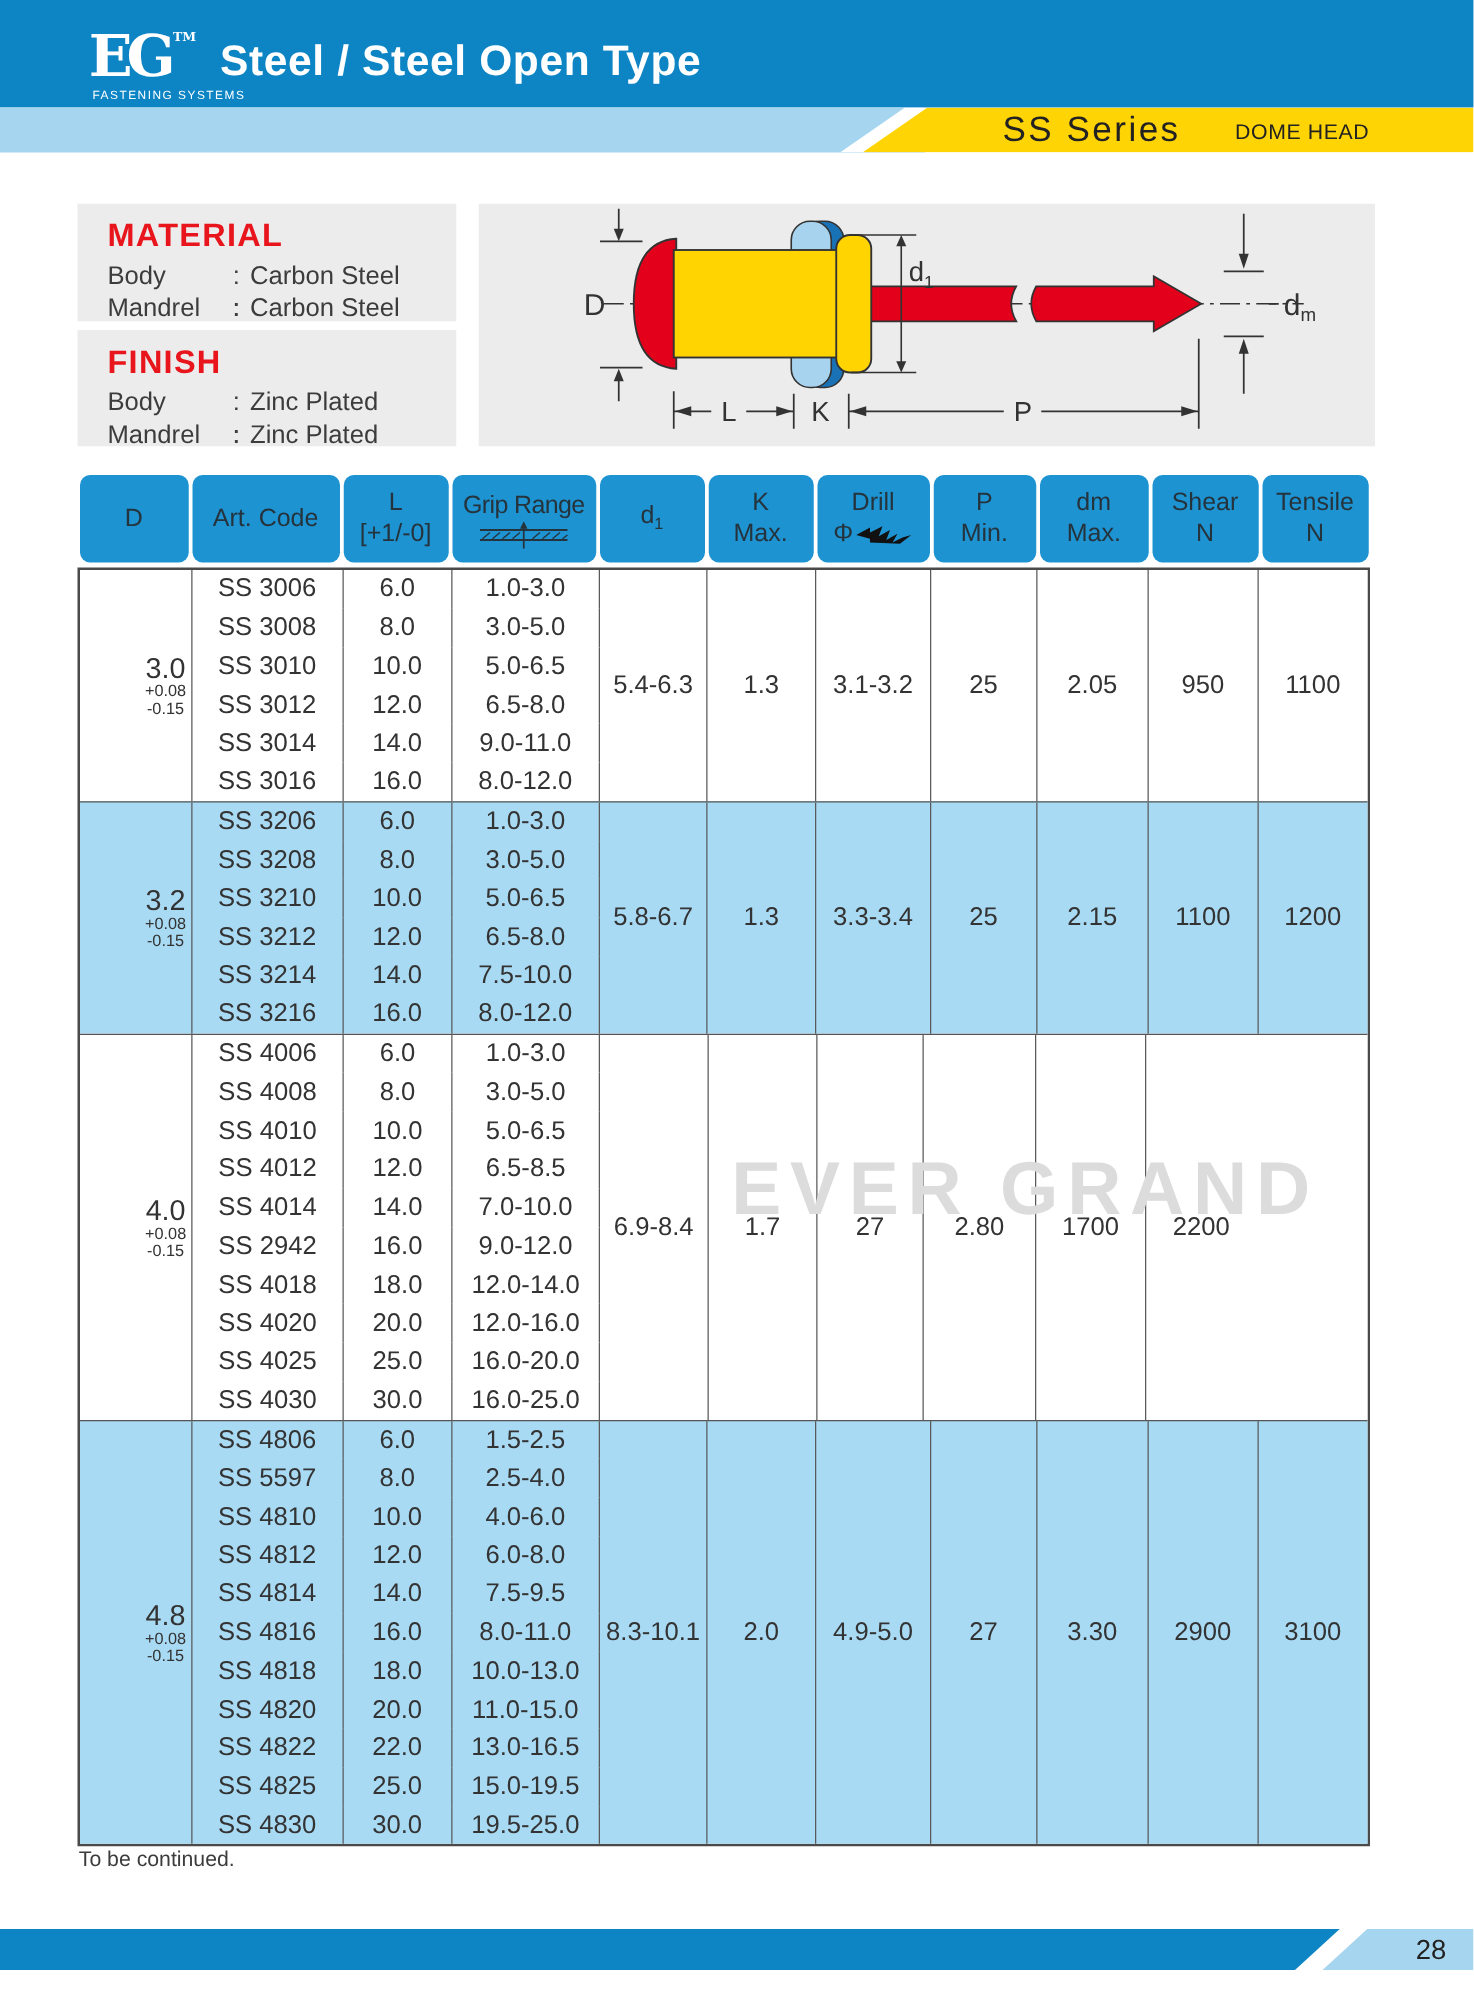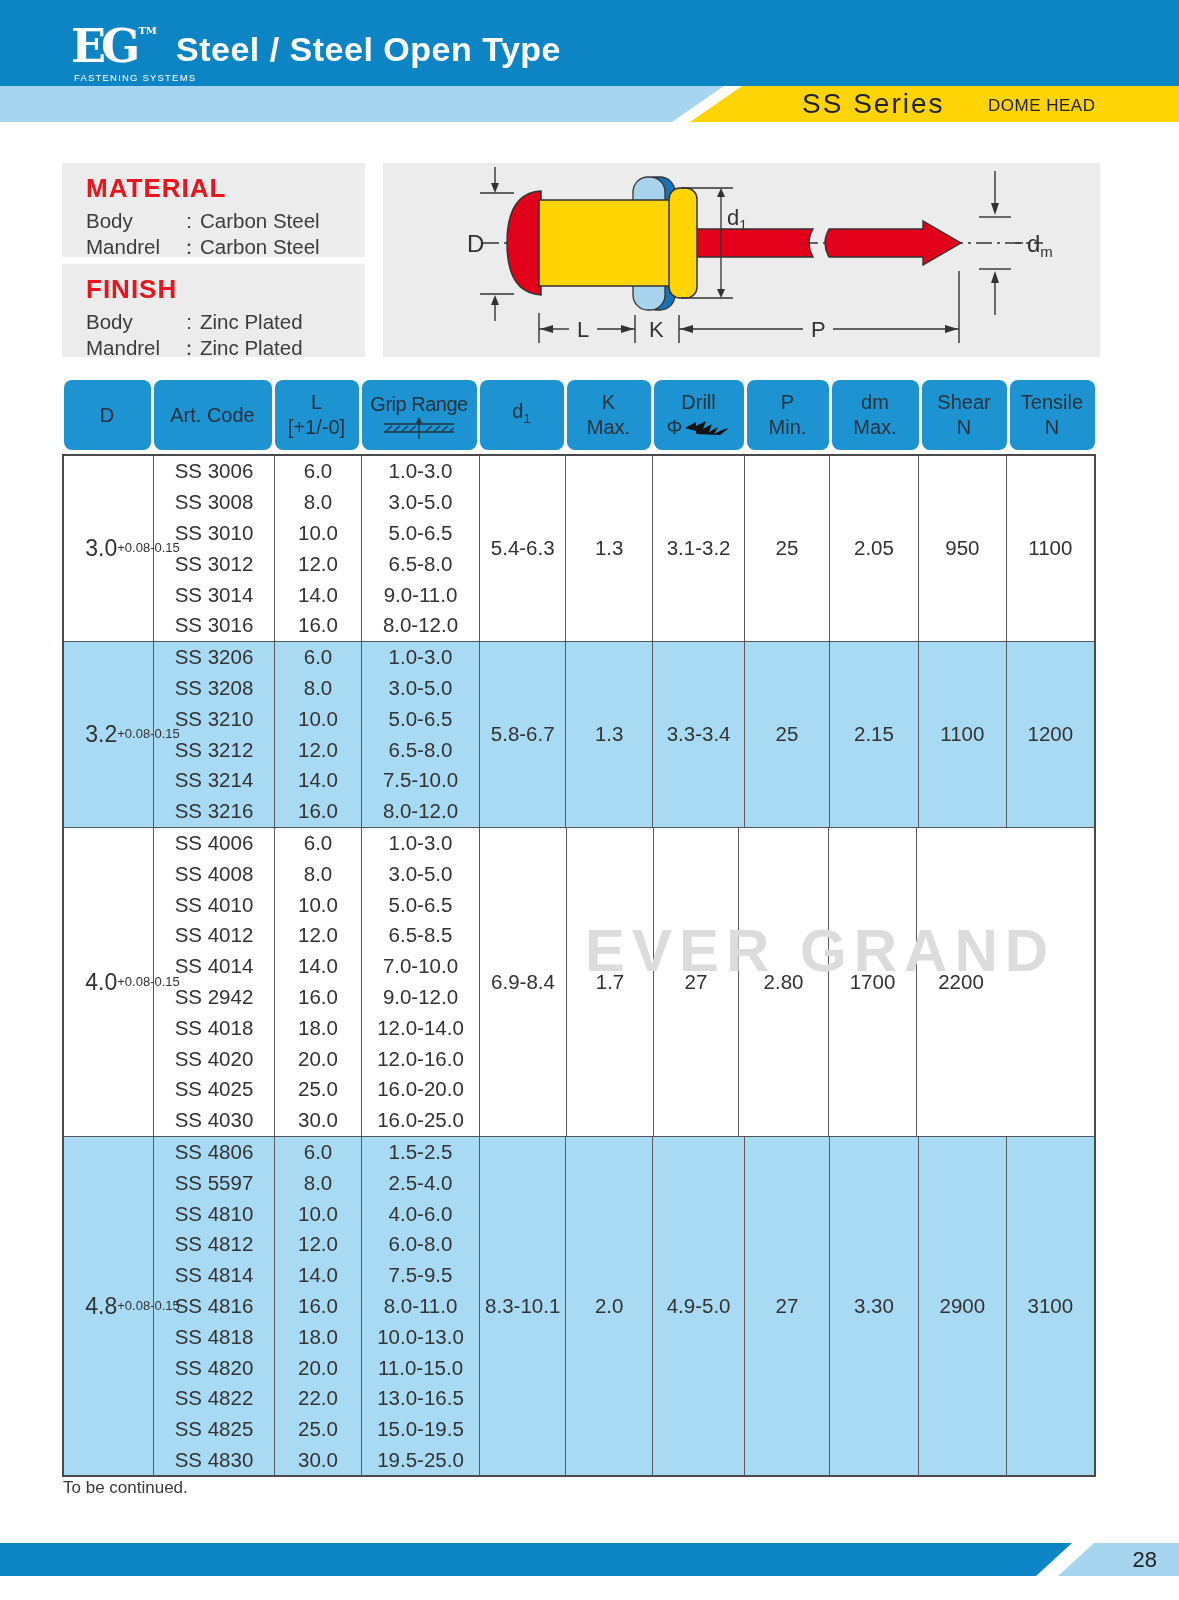--- a/index.html
+++ b/index.html
@@ -46,21 +46,21 @@
   .hcell-in .gr { font-size:20px; letter-spacing:-.5px; }
   sub { font-size:13px; }
   .w0{width:90px}.w1{width:121px}.w2{width:87px}.w3{width:118px}.w4{width:87px}.w5{width:87px}
   .w6{width:93px}.w7{width:85px}.w8{width:90px}.w9{width:88px}.w10{width:88px}
 
   .tbody { border:2px solid #4a4a4a; }
   .tgroup { display:flex; align-items:stretch; background:#fff; }
   .tgroup.shaded { background:#a9daf4; }
   .tgroup + .tgroup { border-top:1px solid #555; }
   .cell { border-right:1px solid #5a5a5a; }
-  .col-d { width:90px; display:flex; flex-direction:row; align-items:center; justify-content:center;padding-left:48px; }
+  .col-d { width:90px; display:flex; flex-direction:column; align-items:center; justify-content:center;padding-left:48px; }
   .d-val { font-size:23px; line-height:24px; }
   .d-tol { font-size:13px; line-height:14px; }
   .rows-col { width:326px; display:flex; flex-direction:column; border-right:none; }
   .drow { display:flex; height:30.8px; }
   .drow .cell { display:flex; align-items:center; justify-content:center; font-size:20.5px; }
   .c-art{width:121px}.c-len{width:87px}.c-grip{width:118px}
   .mcell { display:flex; align-items:center; justify-content:center; font-size:20.5px; }
   .c-d1{width:87px}.c-k{width:87px}.c-drill{width:93px}.c-p{width:85px}
   .c-dm{width:90px}.c-shear{width:88px}.c-ten{width:88px; border-right:none;}
 

